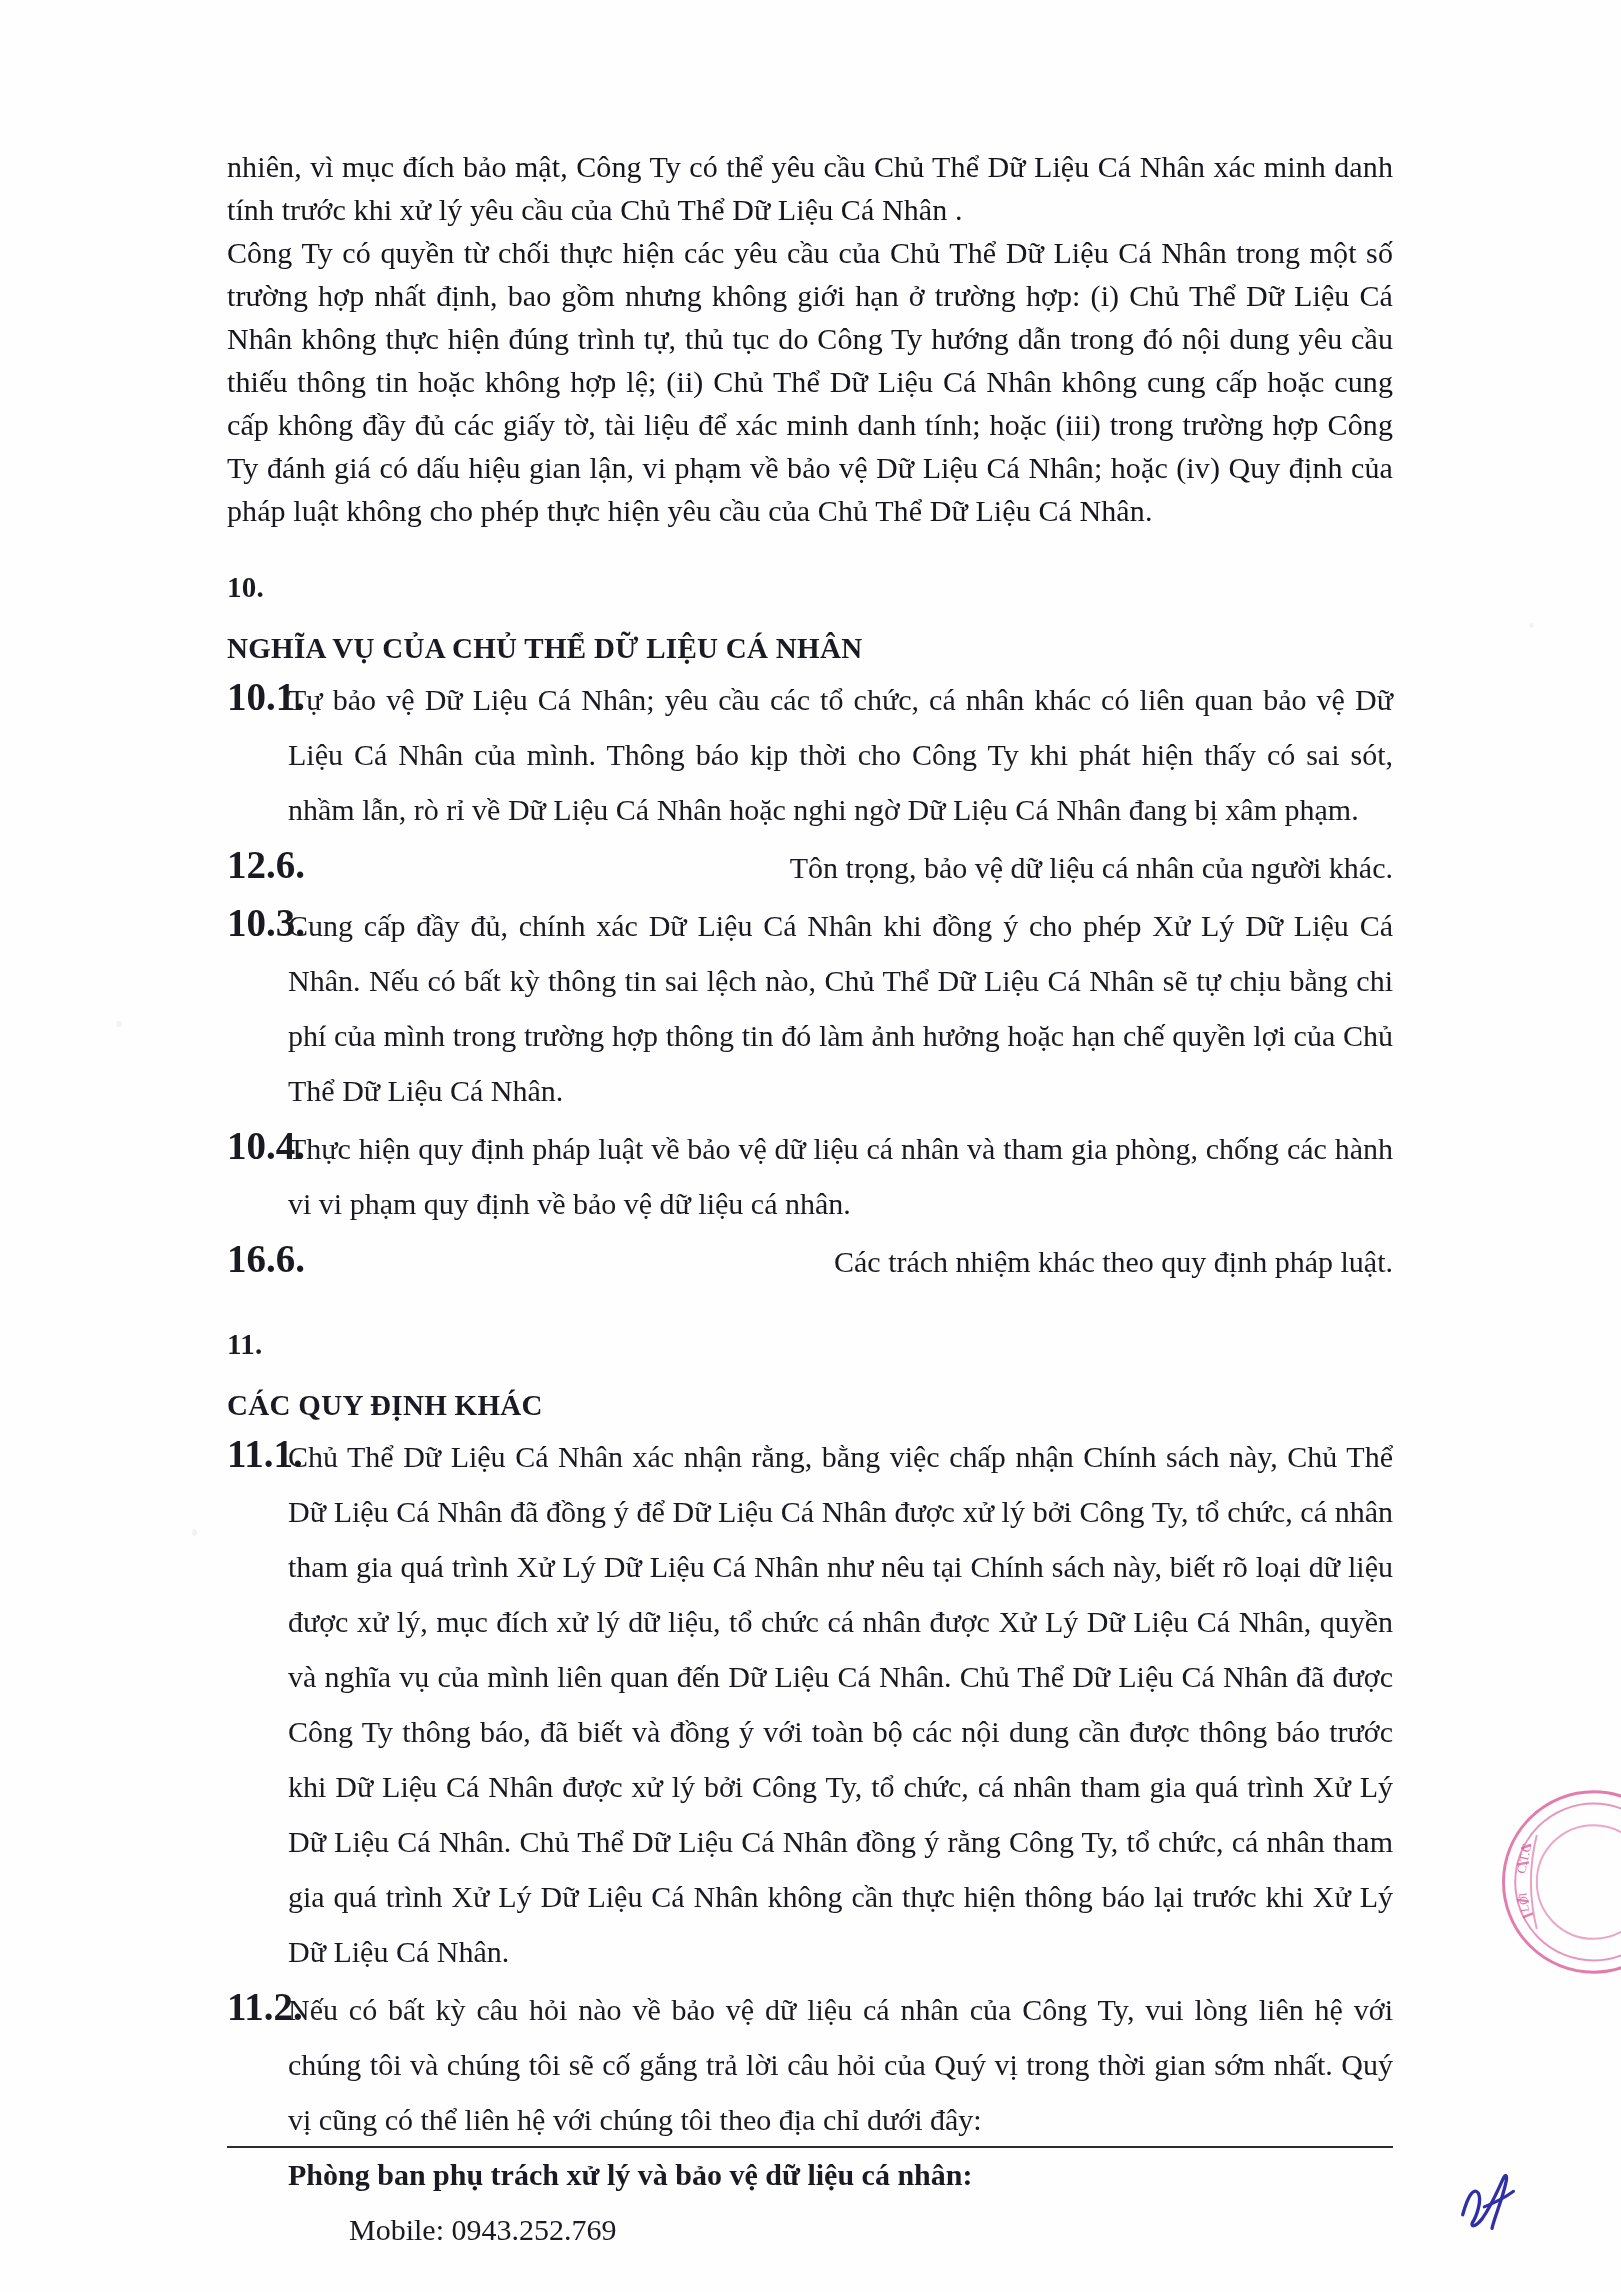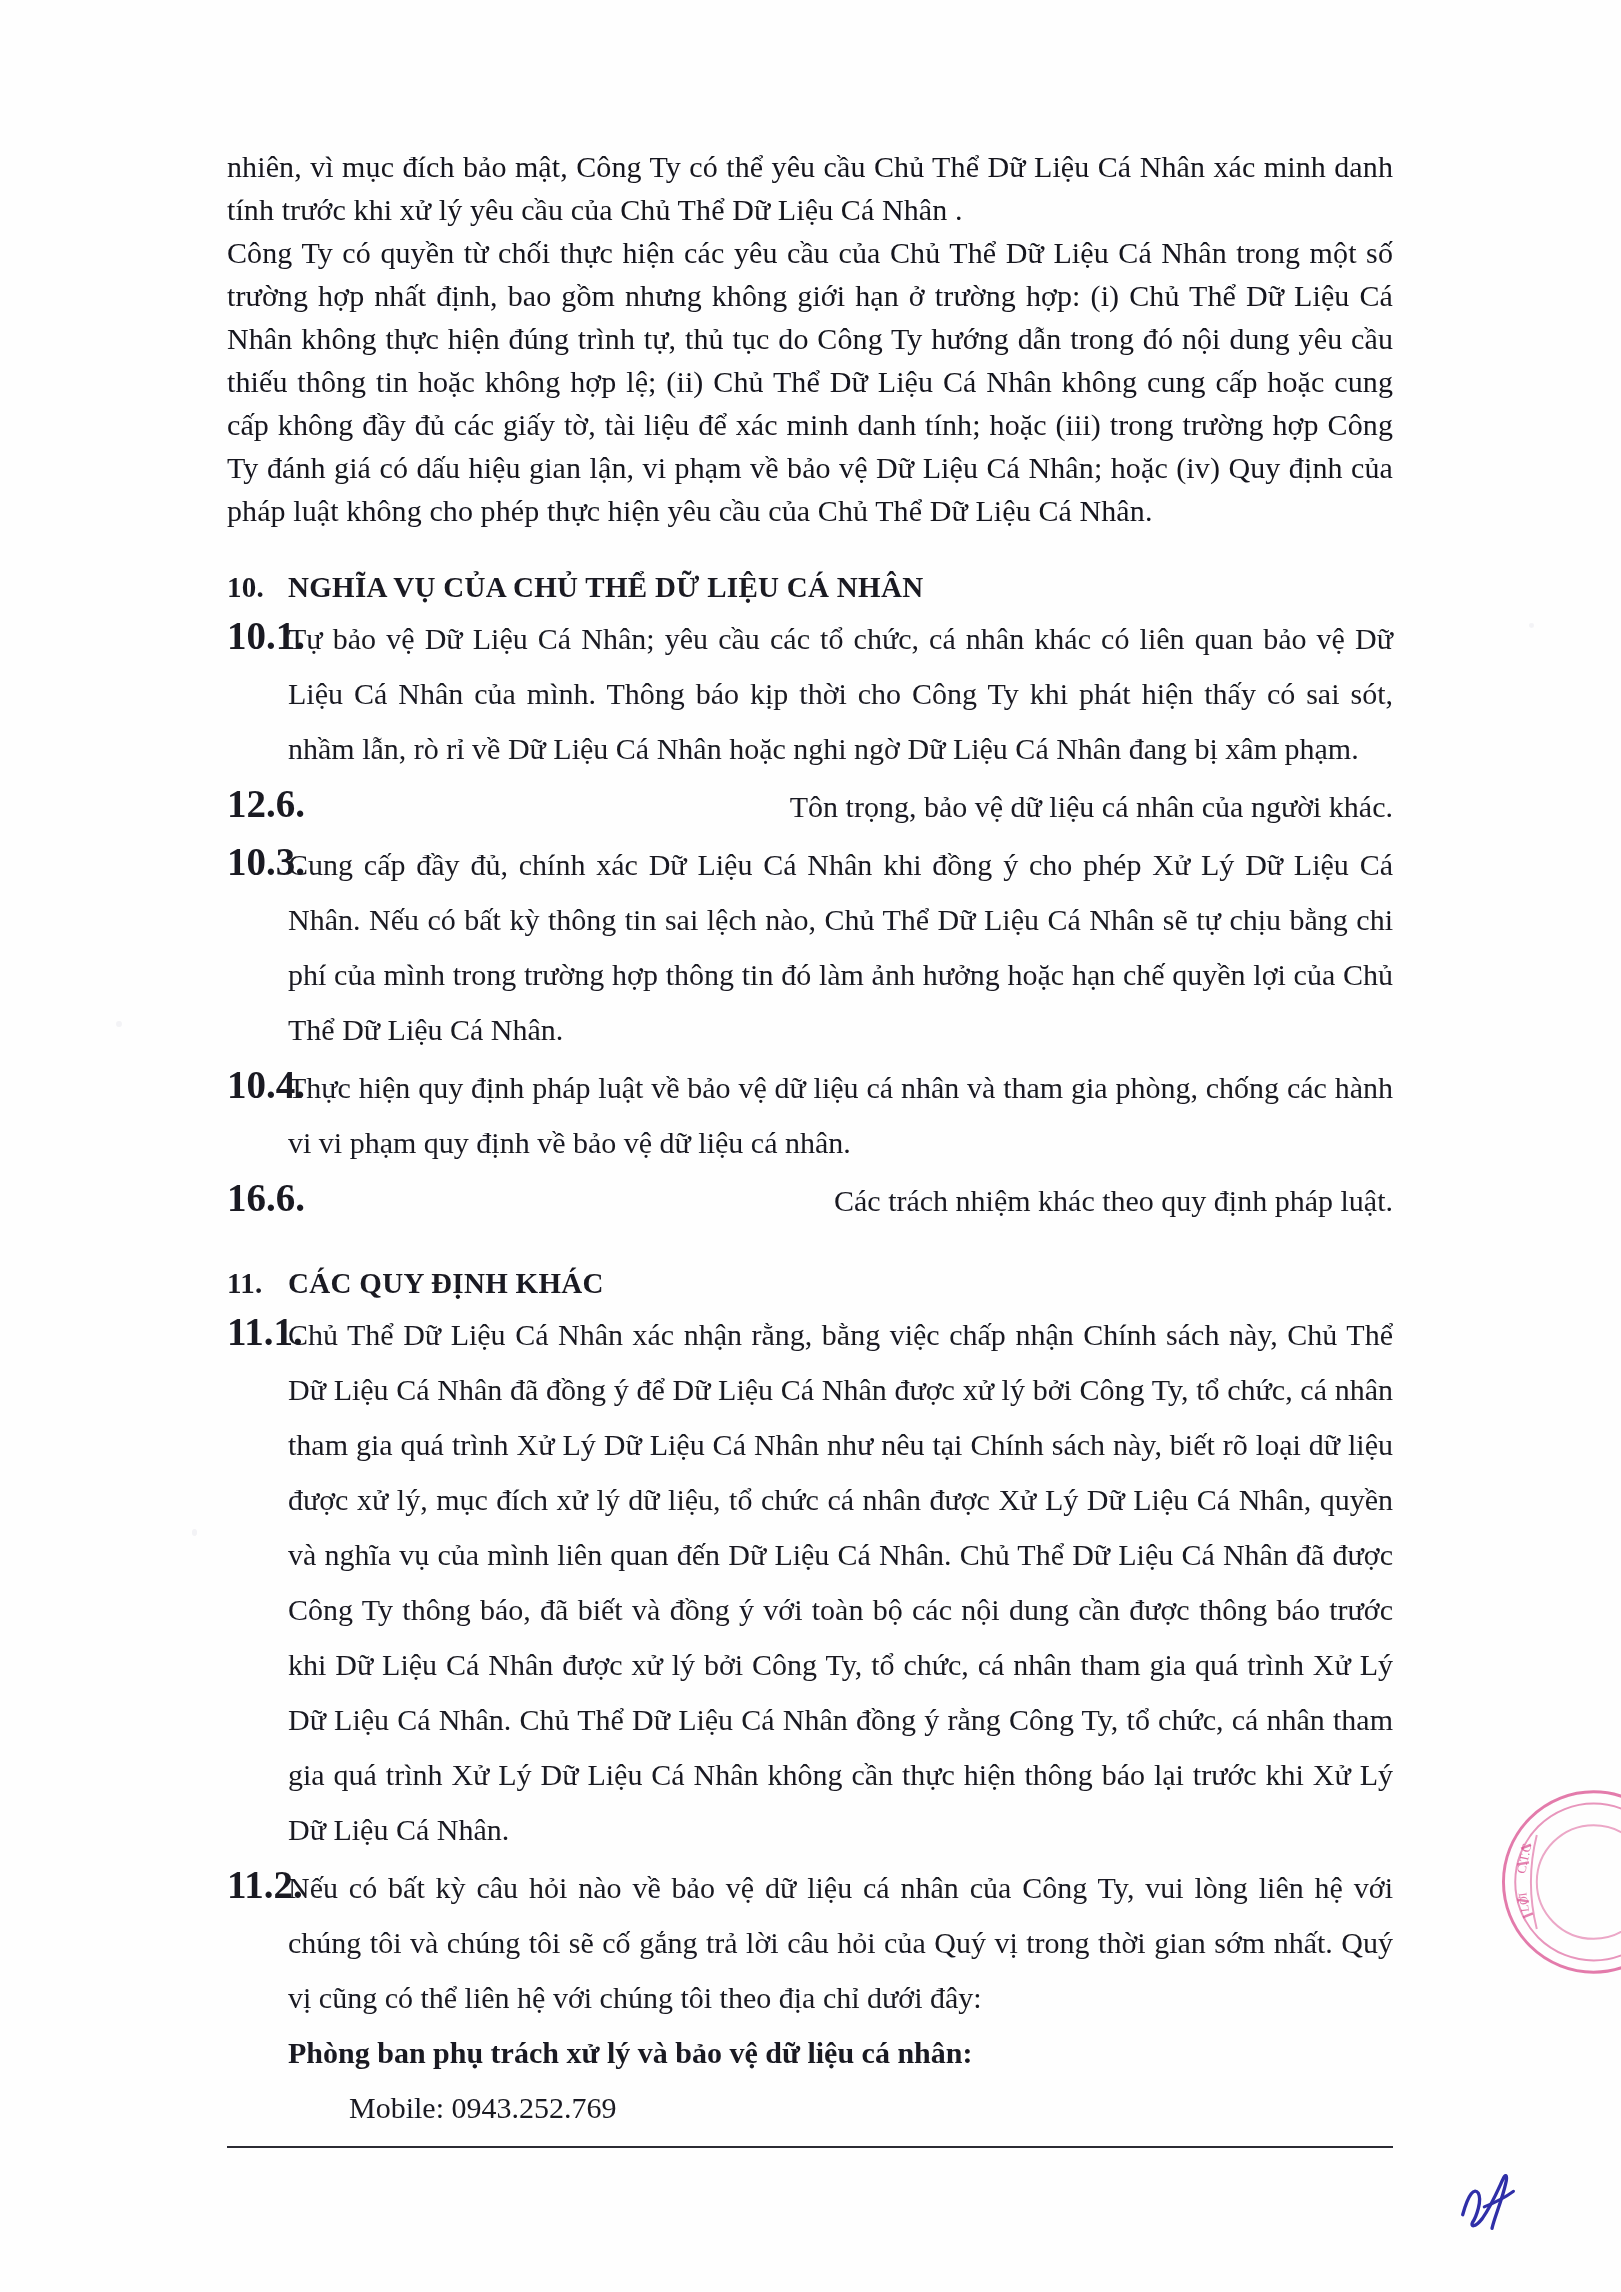--- a/index.html
+++ b/index.html
@@ -39,20 +39,21 @@
     letter-spacing: 0.1px;
   }
   .heading-row {
     display: flex;
     align-items: flex-start;
     font-weight: bold;
     font-size: 29px;
     letter-spacing: 0.3px;
     margin-top: 39px;
     margin-bottom: 3.9px;
+    flex-direction: column;
   }
   .heading-num {
     width: 61px;
     flex: 0 0 61px;
     font-weight: bold;
   }
   .heading-text {
     font-weight: bold;
   }
   .item-row {

